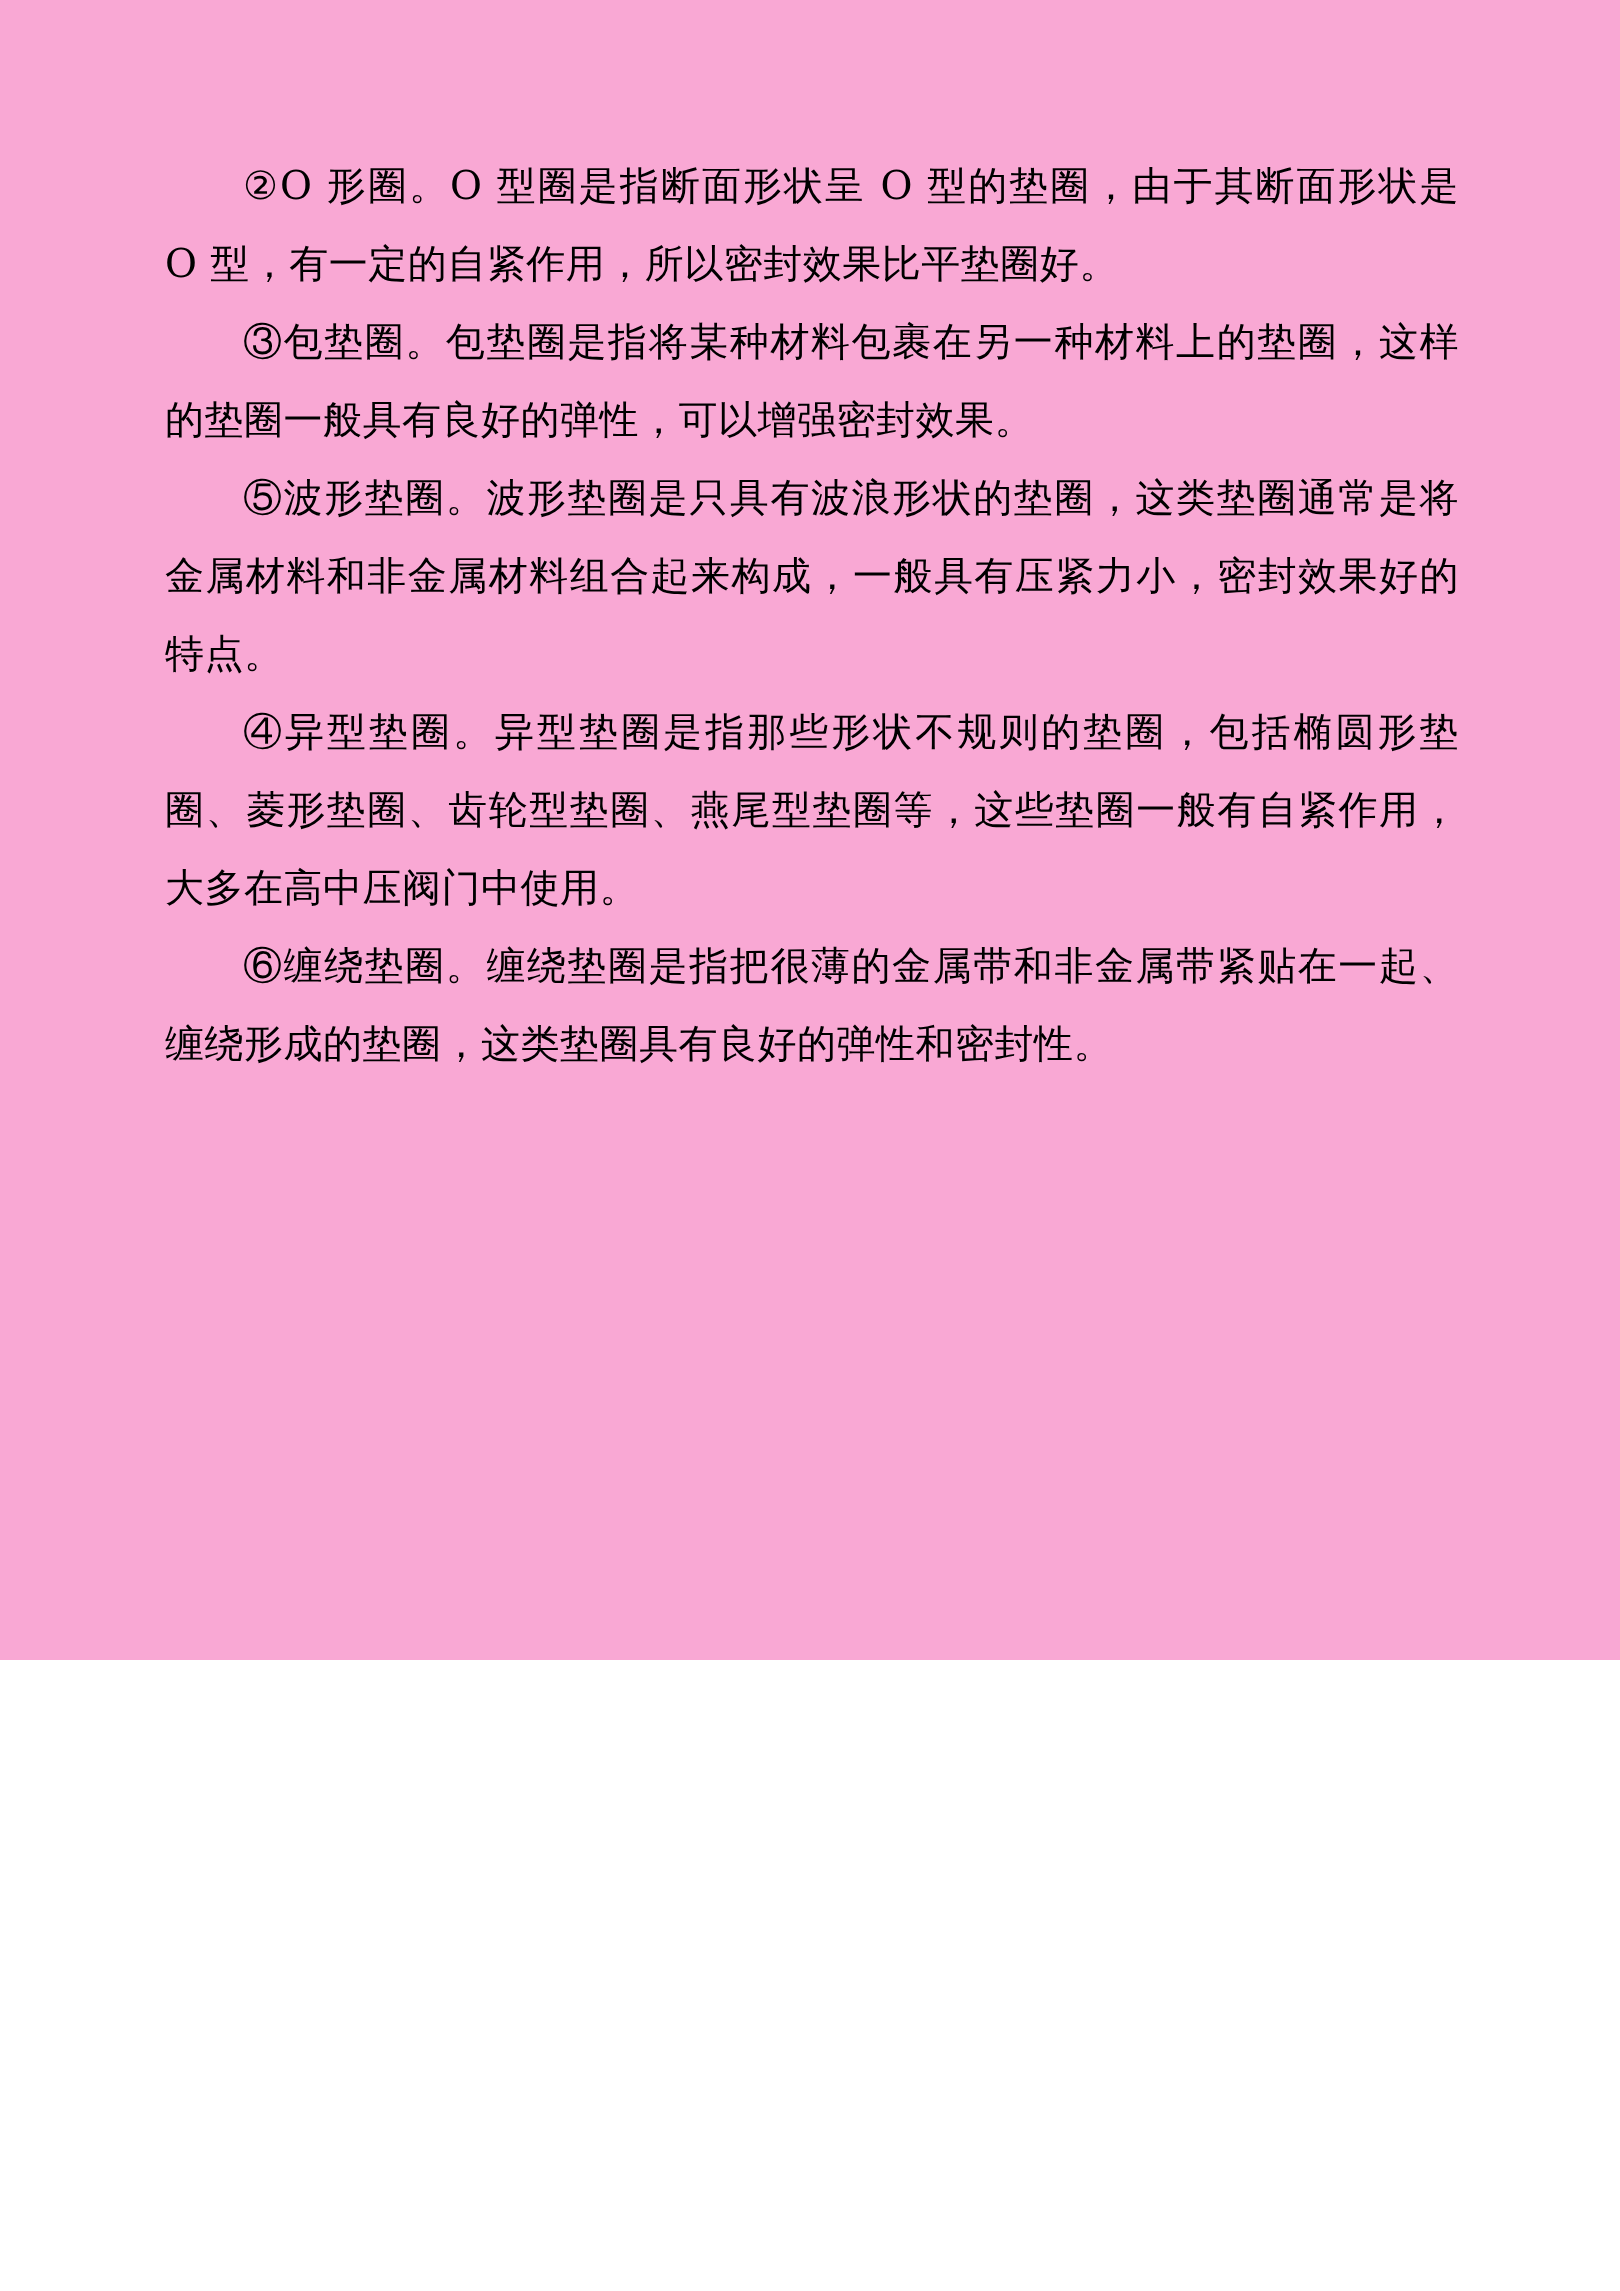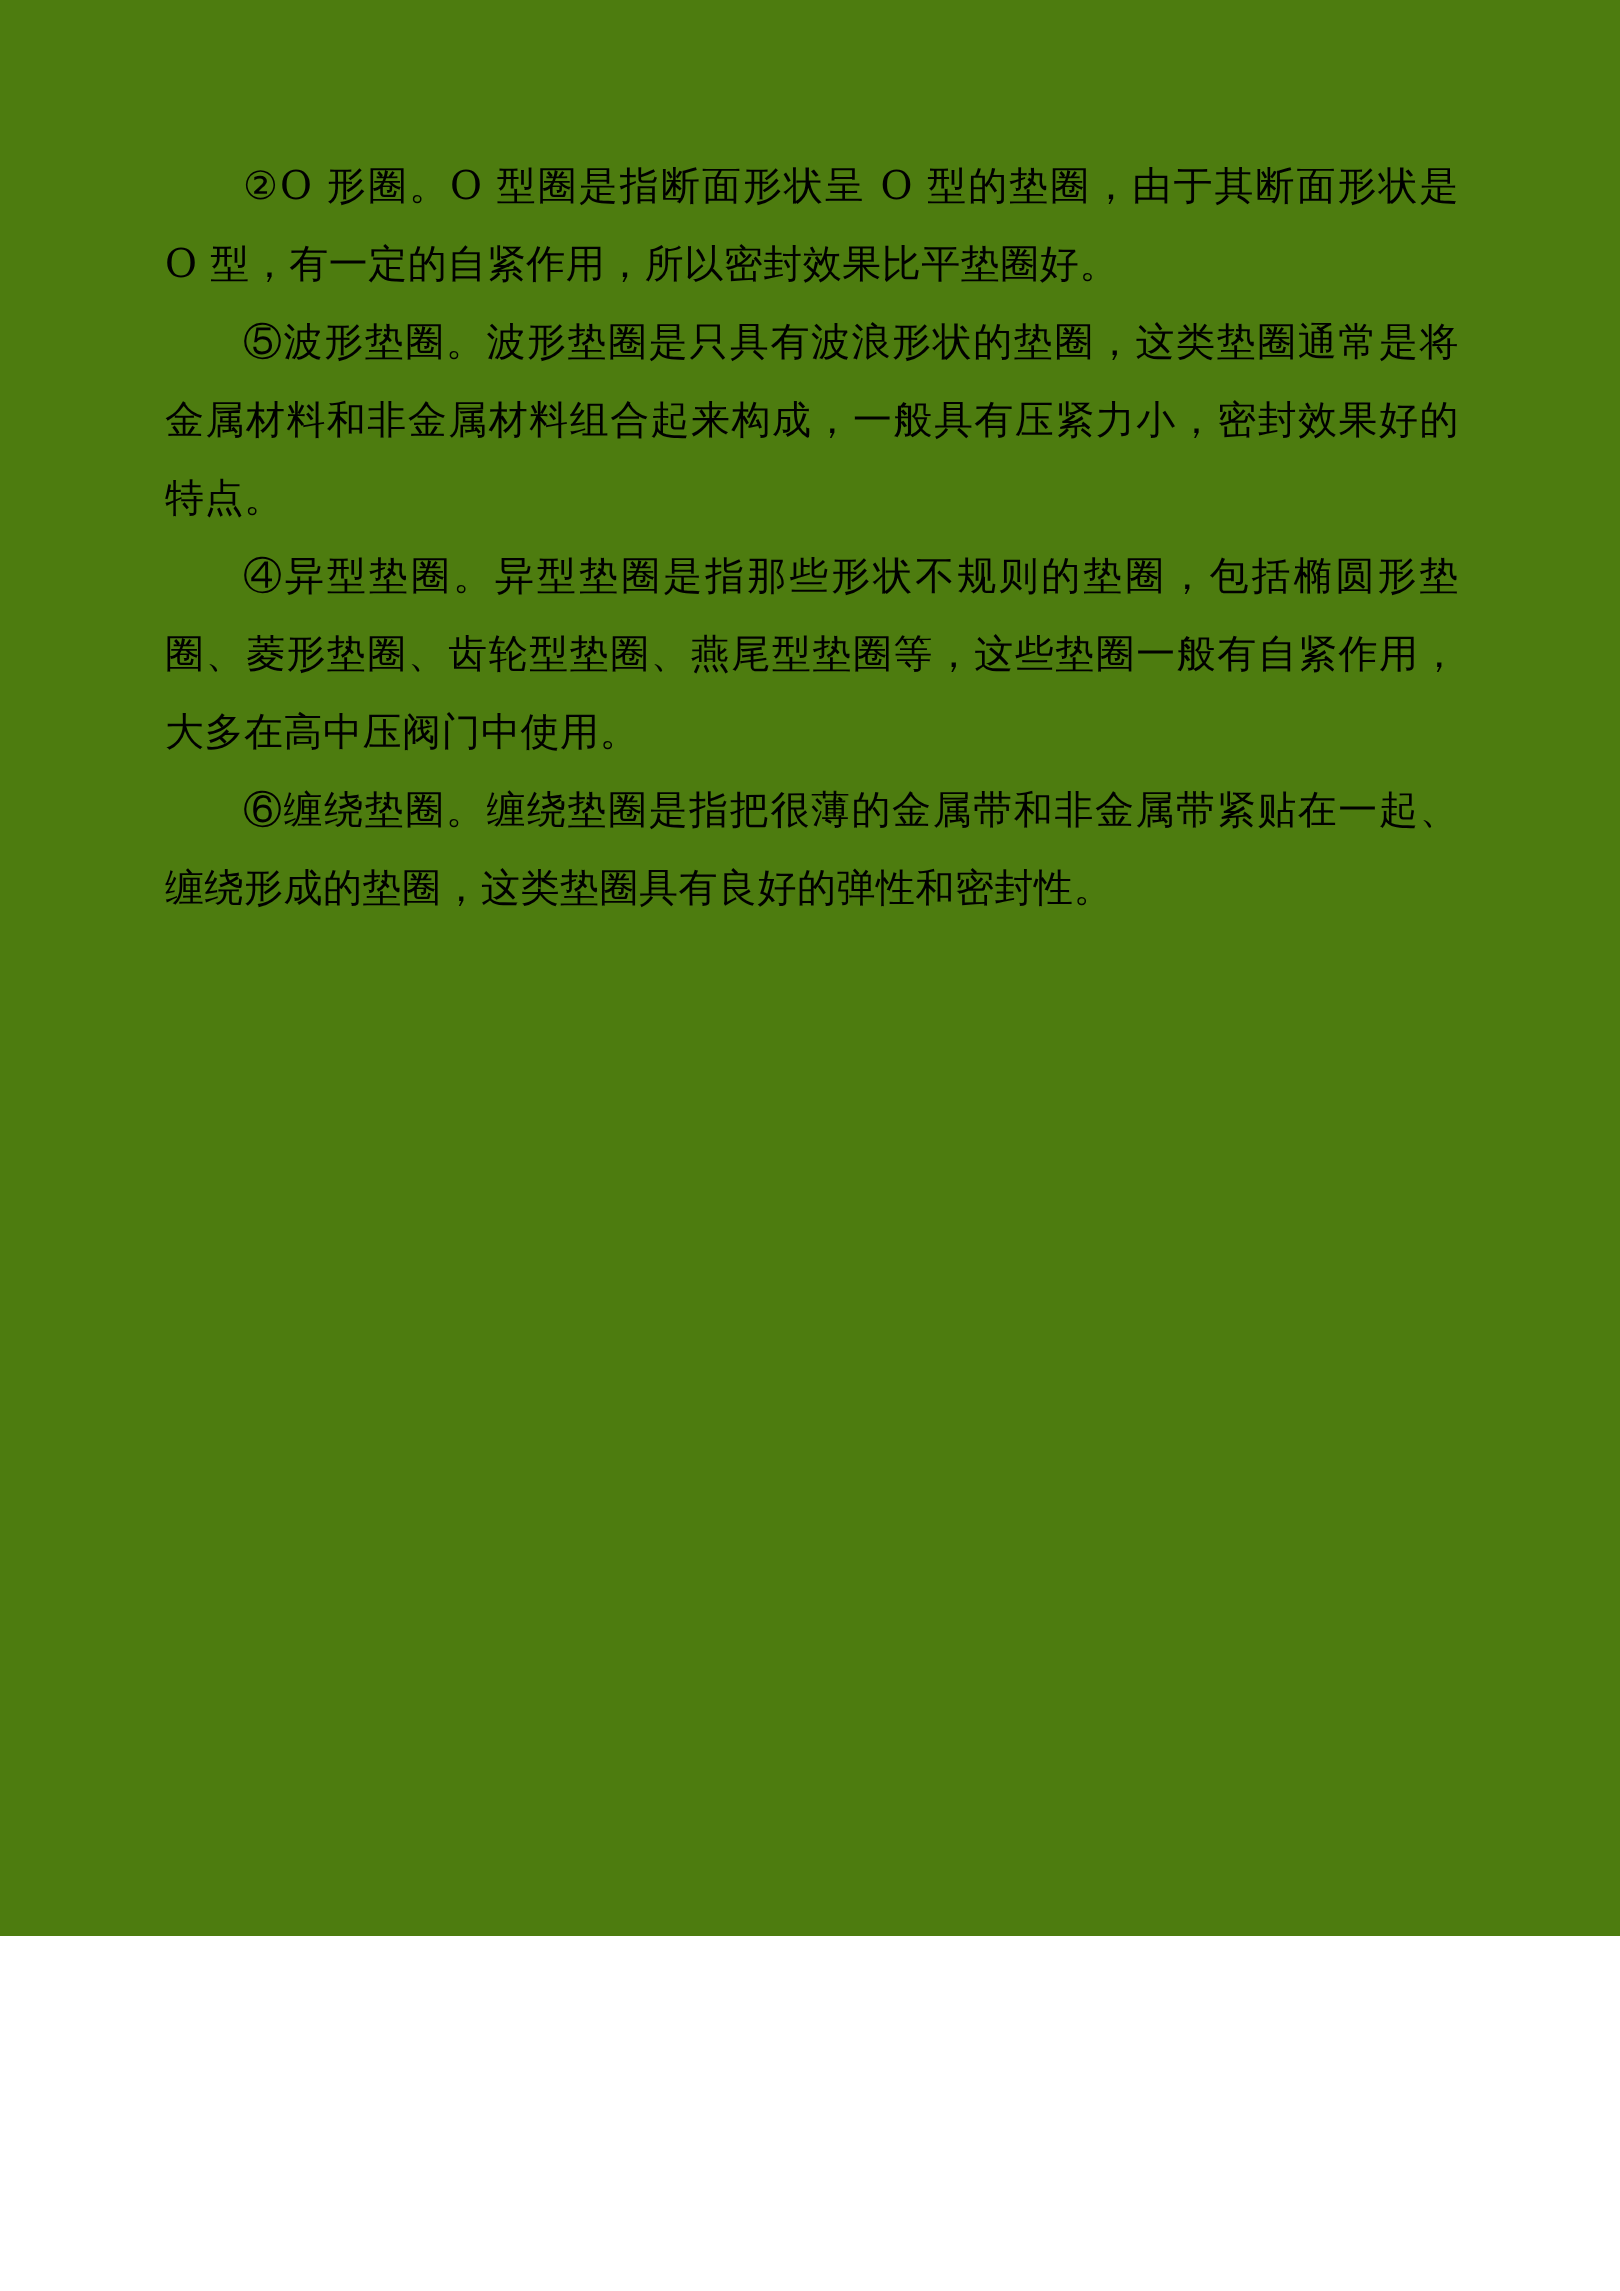--- a/index.html
+++ b/index.html
@@ -3,22 +3,22 @@
 <meta charset="utf-8">
 <style>
   html, body {
     margin: 0;
     padding: 0;
     background: #ffffff;
   }
   .page {
     position: relative;
     width: 1620px;
-    height: 1936px;
-    background: #4d7c0f;
+    height: 1660px;
+    background: #f9a8d4;
     box-sizing: border-box;
     padding: 147px 165px 118px 165px;
     font-family: "DejaVu Serif", "Liberation Serif", serif;
   }
   .doc-body {
     width: 1294px;
     margin: 0 auto;
   }
   p.para {
     margin: 0 0 0 0;
@@ -30,18 +30,19 @@
     letter-spacing: 0.5px;
     text-indent: 78px;
   }
 </style>
 </head>
 <body>
 
 <div class="page">
   <div class="doc-body">
     <p class="para">②O 形圈。O 型圈是指断面形状呈 O 型的垫圈，由于其断面形状是 O 型，有一定的自紧作用，所以密封效果比平垫圈好。</p>
+    <p class="para">③包垫圈。包垫圈是指将某种材料包裹在另一种材料上的垫圈，这样的垫圈一般具有良好的弹性，可以增强密封效果。</p>
     <p class="para">⑤波形垫圈。波形垫圈是只具有波浪形状的垫圈，这类垫圈通常是将金属材料和非金属材料组合起来构成，一般具有压紧力小，密封效果好的特点。</p>
     <p class="para">④异型垫圈。异型垫圈是指那些形状不规则的垫圈，包括椭圆形垫圈、菱形垫圈、齿轮型垫圈、燕尾型垫圈等，这些垫圈一般有自紧作用，大多在高中压阀门中使用。</p>
     <p class="para">⑥缠绕垫圈。缠绕垫圈是指把很薄的金属带和非金属带紧贴在一起、缠绕形成的垫圈，这类垫圈具有良好的弹性和密封性。</p>
   </div>
 </div>
 
 
 </body></html>

